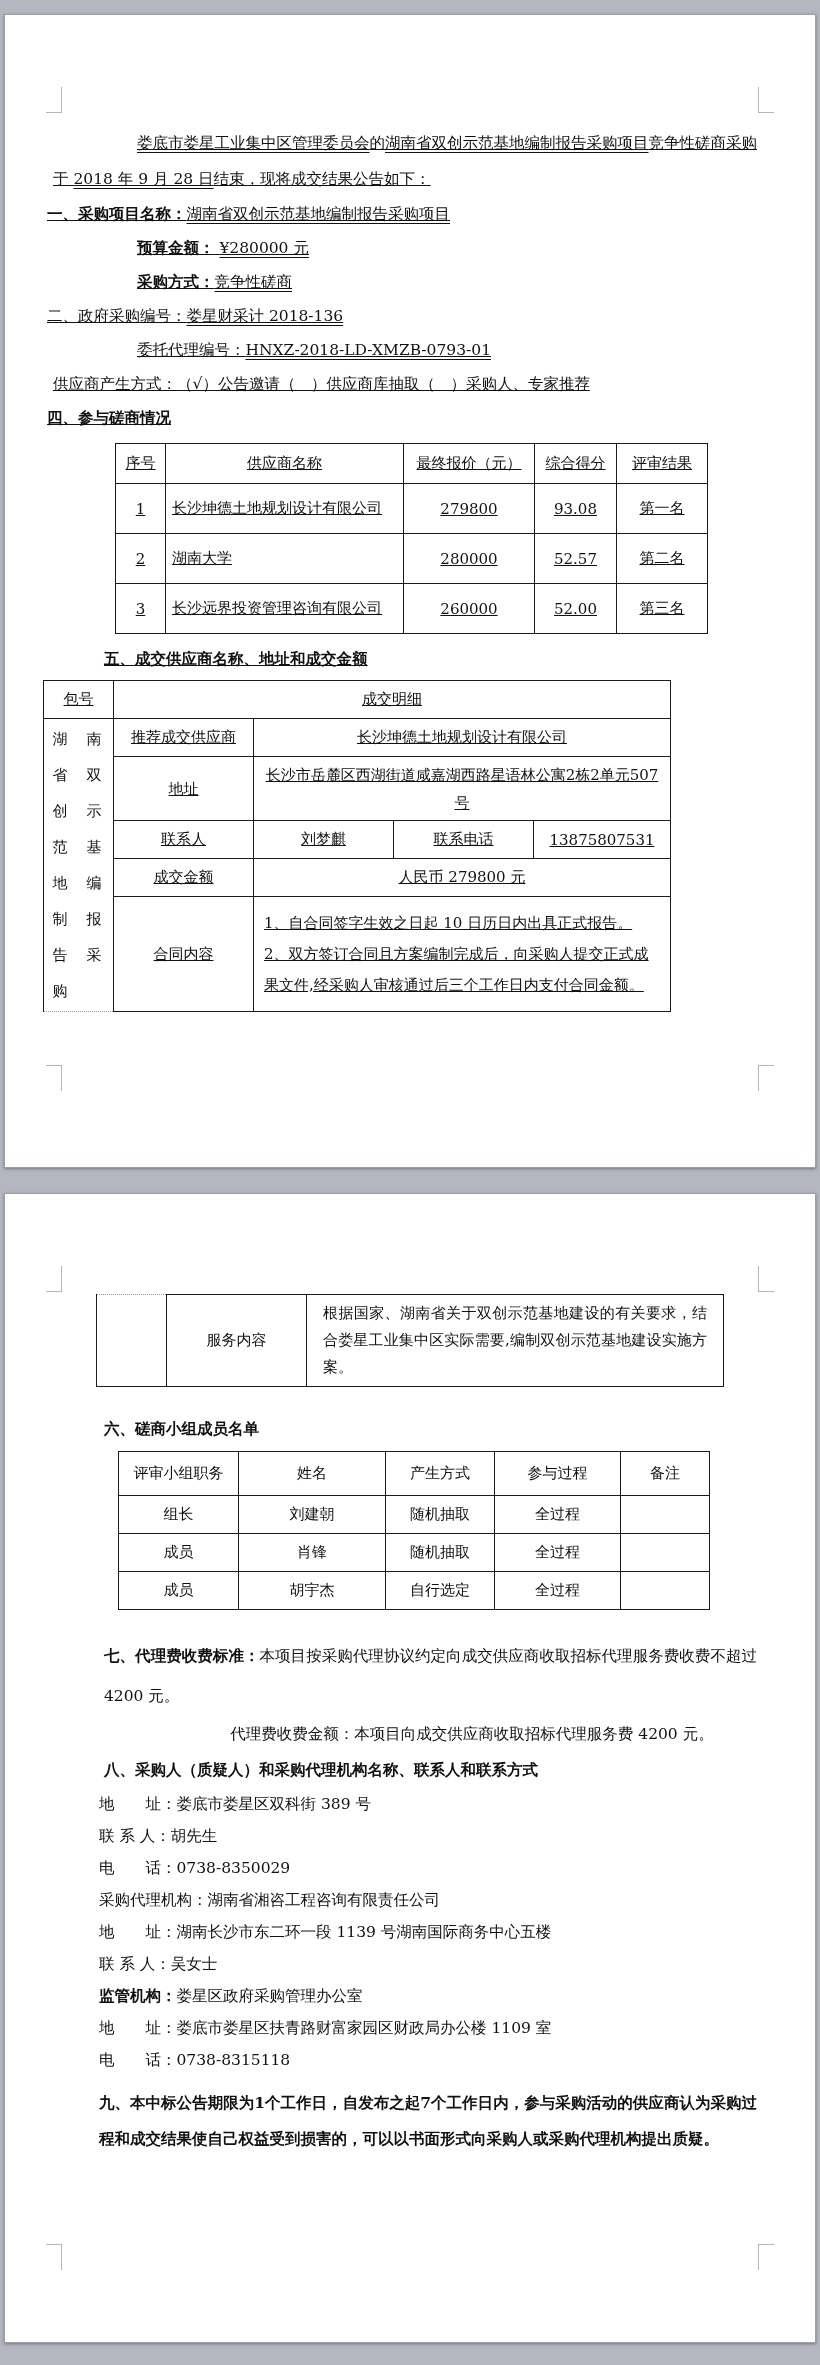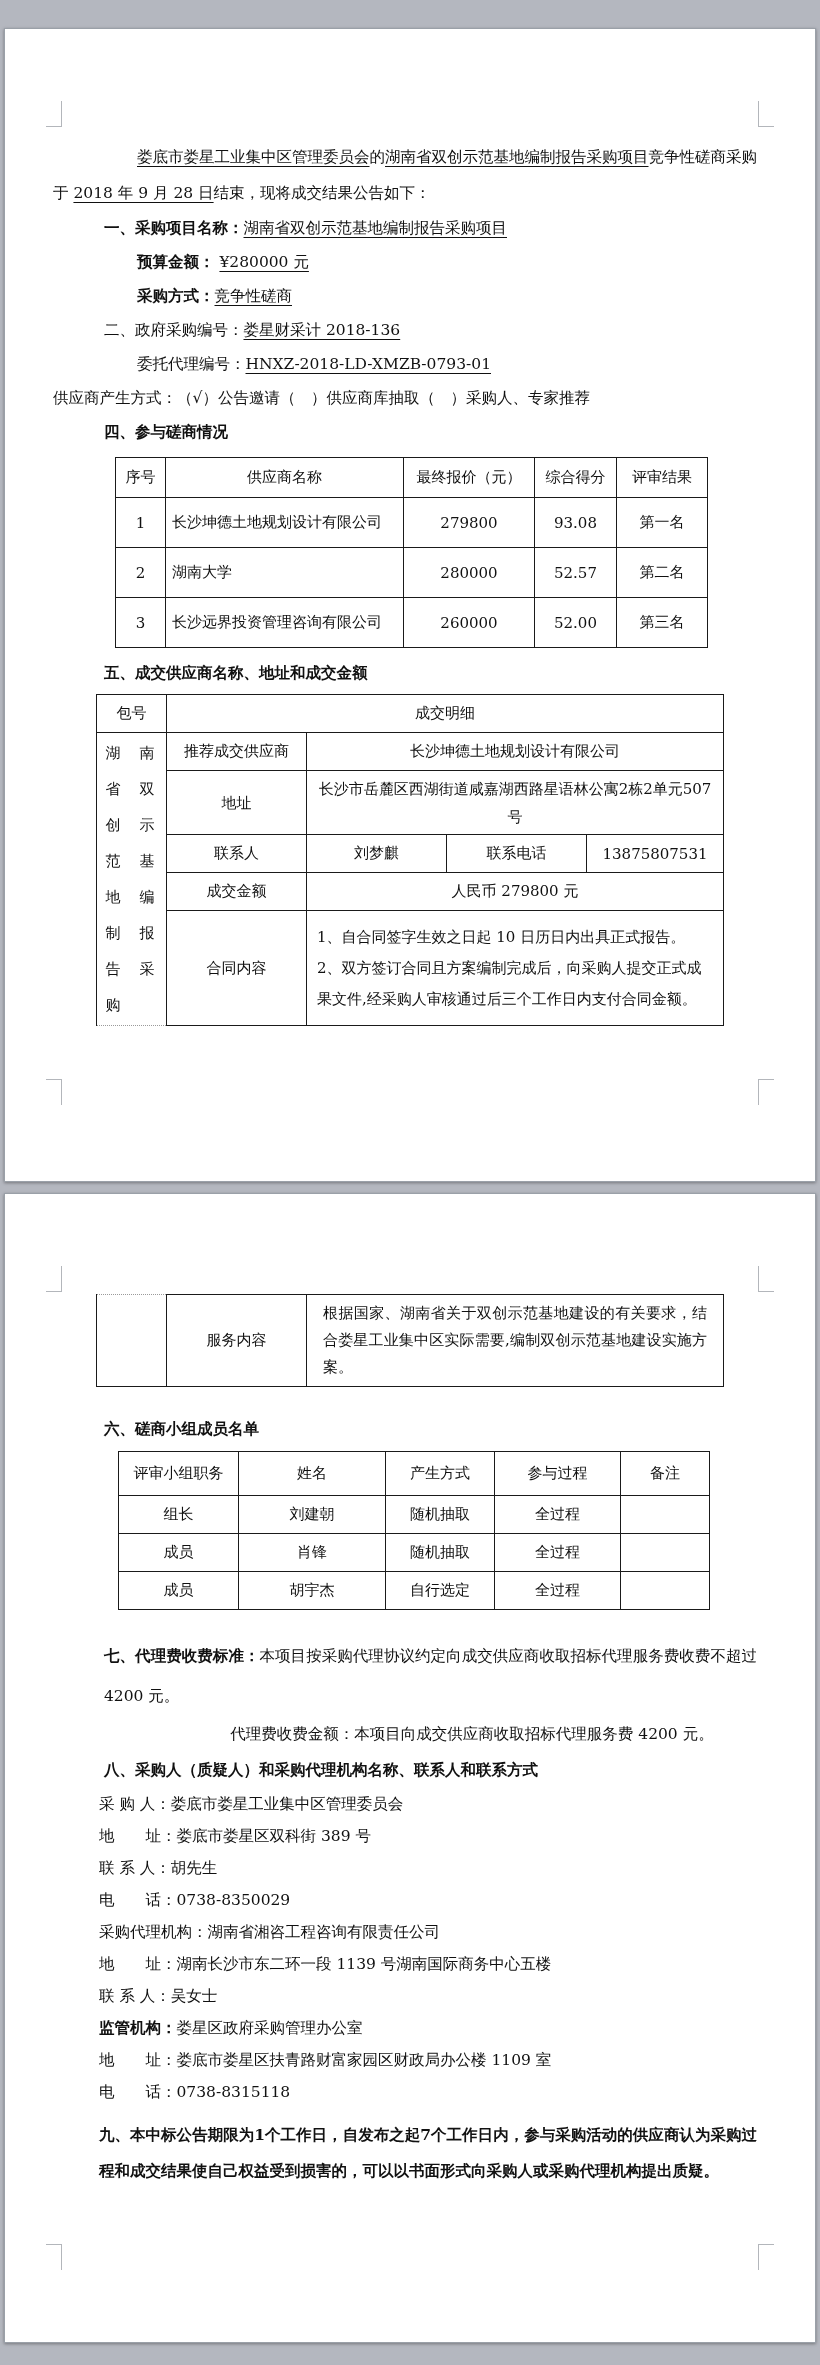--- a/index.html
+++ b/index.html
@@ -1,46 +1,46 @@
 <!DOCTYPE html>
 <html><head>
 <meta charset="utf-8">
 <style>
   html,body{margin:0;padding:0;}
   .canvas{position:relative;width:820px;height:2365px;background:#b4b7bf;overflow:hidden;
           font-family:"DejaVu Serif","Liberation Serif",serif;color:#111;}
   .page{position:absolute;left:4px;width:812px;background:#ffffff;
         border:1px solid #9aa0a8;box-shadow:0 1px 3px rgba(0,0,0,.35);box-sizing:border-box;}
-  .page1{top:28px;height:1154px;}
+  .page1{top:14px;height:1154px;text-decoration:underline;}
   .page2{top:1193px;height:1150px;}
   
   .mark{position:absolute;width:16px;height:26px;box-sizing:border-box;}
   .mark.tl{border-right:1px solid #b3b6bb;border-bottom:1px solid #b3b6bb;left:41px;}
   .mark.tr{border-left:1px solid #b3b6bb;border-bottom:1px solid #b3b6bb;right:41px;}
   .mark.bl{border-right:1px solid #b3b6bb;border-top:1px solid #b3b6bb;left:41px;}
   .mark.br{border-left:1px solid #b3b6bb;border-top:1px solid #b3b6bb;right:41px;}
   .mark.top{top:72px;} .mark.bot{top:1050px;}
 
   .u{text-decoration:underline;text-underline-offset:4px;}
   .b{font-weight:bold;}
   .intro{margin:110px 58px 0 48px;font-size:15.5px;line-height:36px;text-indent:84px;text-align:justify;}
   .line{font-size:15.5px;line-height:34px;white-space:nowrap;}
-  .L-head{margin-left:99px;}
+  .L-head{margin-left:42px;}
   .L-sub{margin-left:132px;}
   .L-body{margin-left:48px;}
 
   table{border-collapse:collapse;table-layout:fixed;}
   td,th{border:1px solid #1a1a1a;font-size:15px;font-weight:normal;text-align:center;
         vertical-align:middle;padding:2px 6px;box-sizing:border-box;overflow:hidden;}
 
   .t1{margin:8px 0 0 110px;width:592px;}
   .t1 th{height:40px;} .t1 td{height:50px;}
 
   .h5{margin:10px 0 0 99px;font-size:15.5px;line-height:30px;}
-  .t2{margin:6px 0 0 91px;width:627px;}
+  .t2{margin:6px 0 0 38px;width:627px;}
   .t2 .r-s{height:38px;}
   .t2 .r-addr td{height:64px;line-height:28px;}
   .t2 td.vert{border-bottom:1px dotted #9a9a9a;}
   .t2 .vspan{display:inline-block;width:52px;letter-spacing:3px;line-height:36px;
              word-break:break-all;text-align:justify;font-size:15px;}
   .t2 .contract{text-align:left;line-height:31px;padding:8px 10px;}
 
   .tc{margin:100px 0 0 91px;width:627px;}
   .tc td{height:88px;}
   .tc td.svc{line-height:27px;text-align:justify;padding:5px 16px;}
@@ -226,21 +226,20 @@
         <td></td>
       </tr>
     </tbody>
       </table>
 
     <p class="sec7"><span class="b">七、代理费收费标准：</span><span>本项目按采购代理协议约定向成交供应商收取招标代理服务费收费不超过 4200 元。</span></p>
     <div class="sec7b">代理费收费金额：本项目向成交供应商收取招标代理服务费 4200 元。</div>
 
     <div class="h8 b">八、采购人（质疑人）和采购代理机构名称、联系人和联系方式</div>
 
-    <div class="contact"><span>采 购 人：</span><span>娄底市娄星工业集中区管理委员会</span></div>
     <div class="contact"><span>地　　址：</span><span>娄底市娄星区双科街 389 号</span></div>
     <div class="contact"><span>联 系 人：</span><span>胡先生</span></div>
     <div class="contact"><span>电　　话：</span><span>0738-8350029</span></div>
     <div class="contact"><span>采购代理机构：</span><span>湖南省湘咨工程咨询有限责任公司</span></div>
     <div class="contact"><span>地　　址：</span><span>湖南长沙市东二环一段 1139 号湖南国际商务中心五楼</span></div>
     <div class="contact"><span>联 系 人：</span><span>吴女士</span></div>
     <div class="contact"><span class="b">监管机构：</span><span>娄星区政府采购管理办公室</span></div>
     <div class="contact"><span>地　　址：</span><span>娄底市娄星区扶青路财富家园区财政局办公楼 1109 室</span></div>
     <div class="contact"><span>电　　话：</span><span>0738-8315118</span></div>
 

